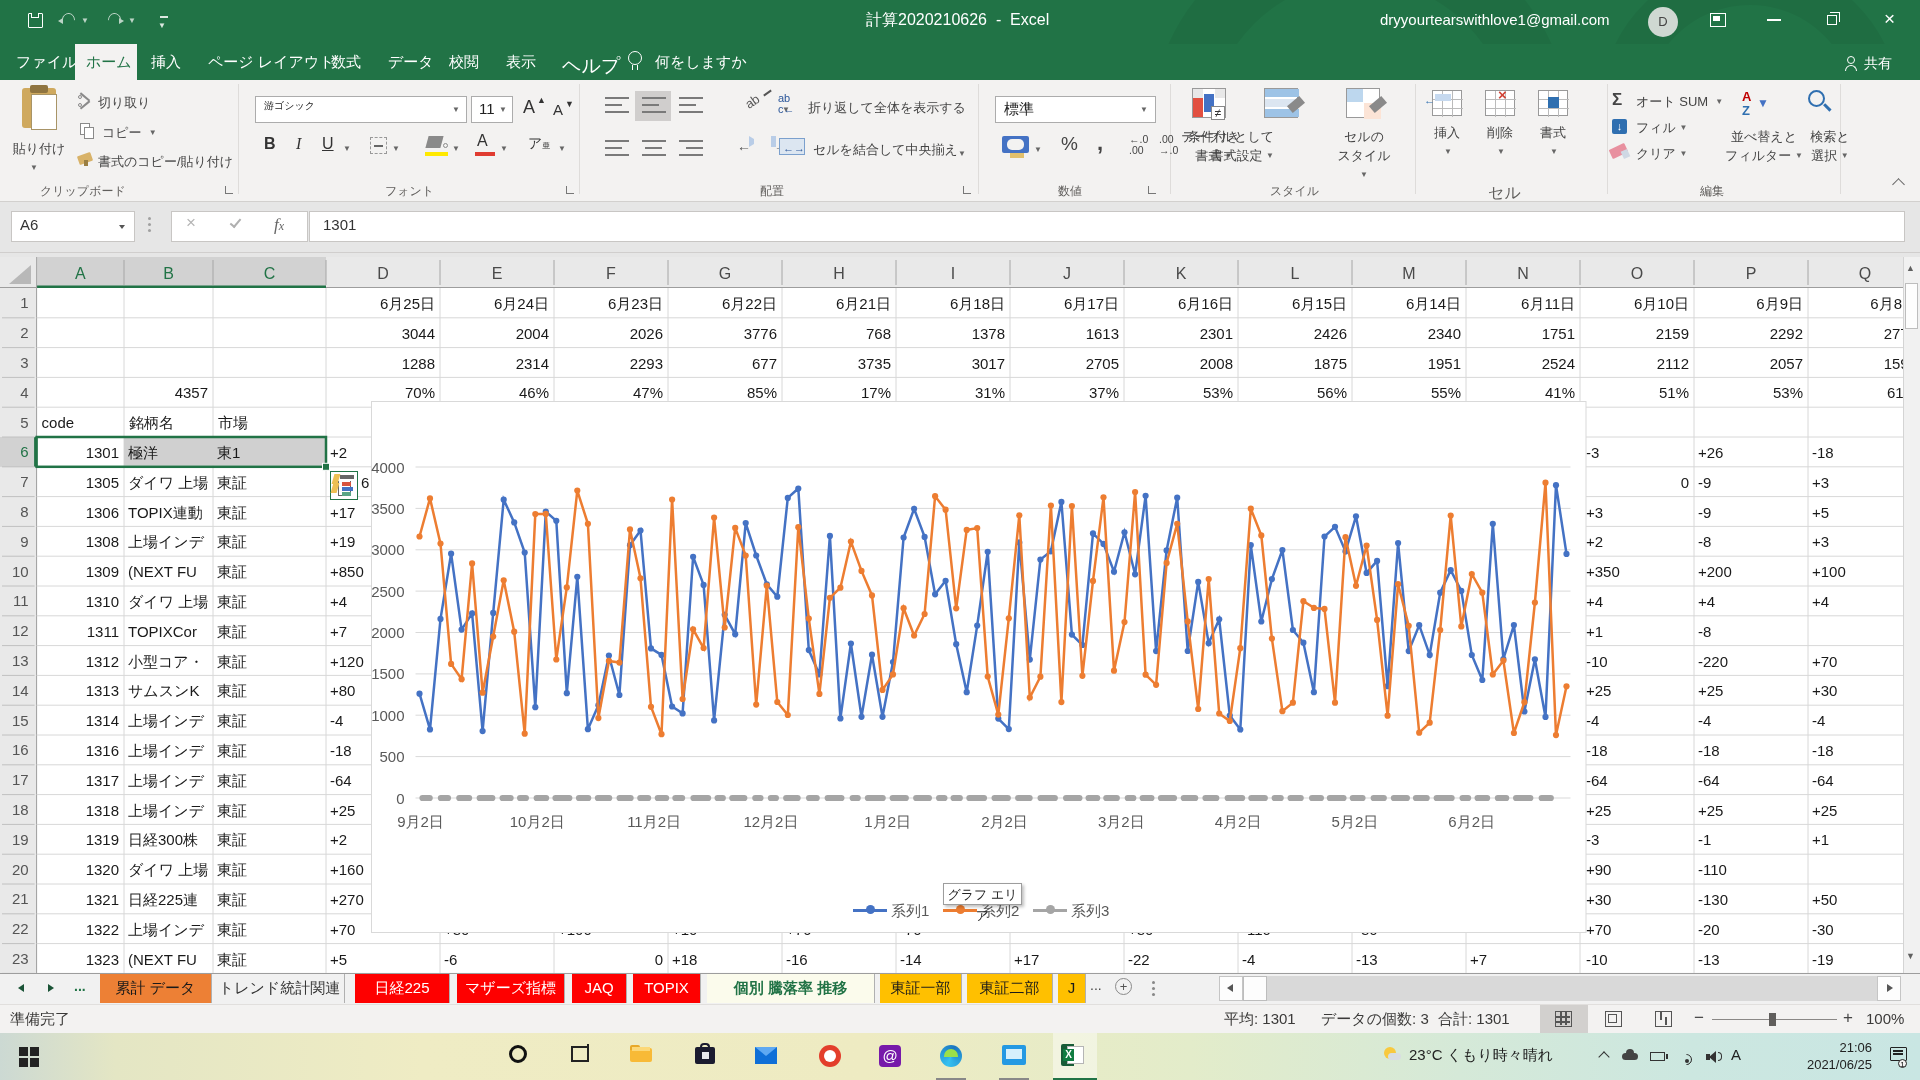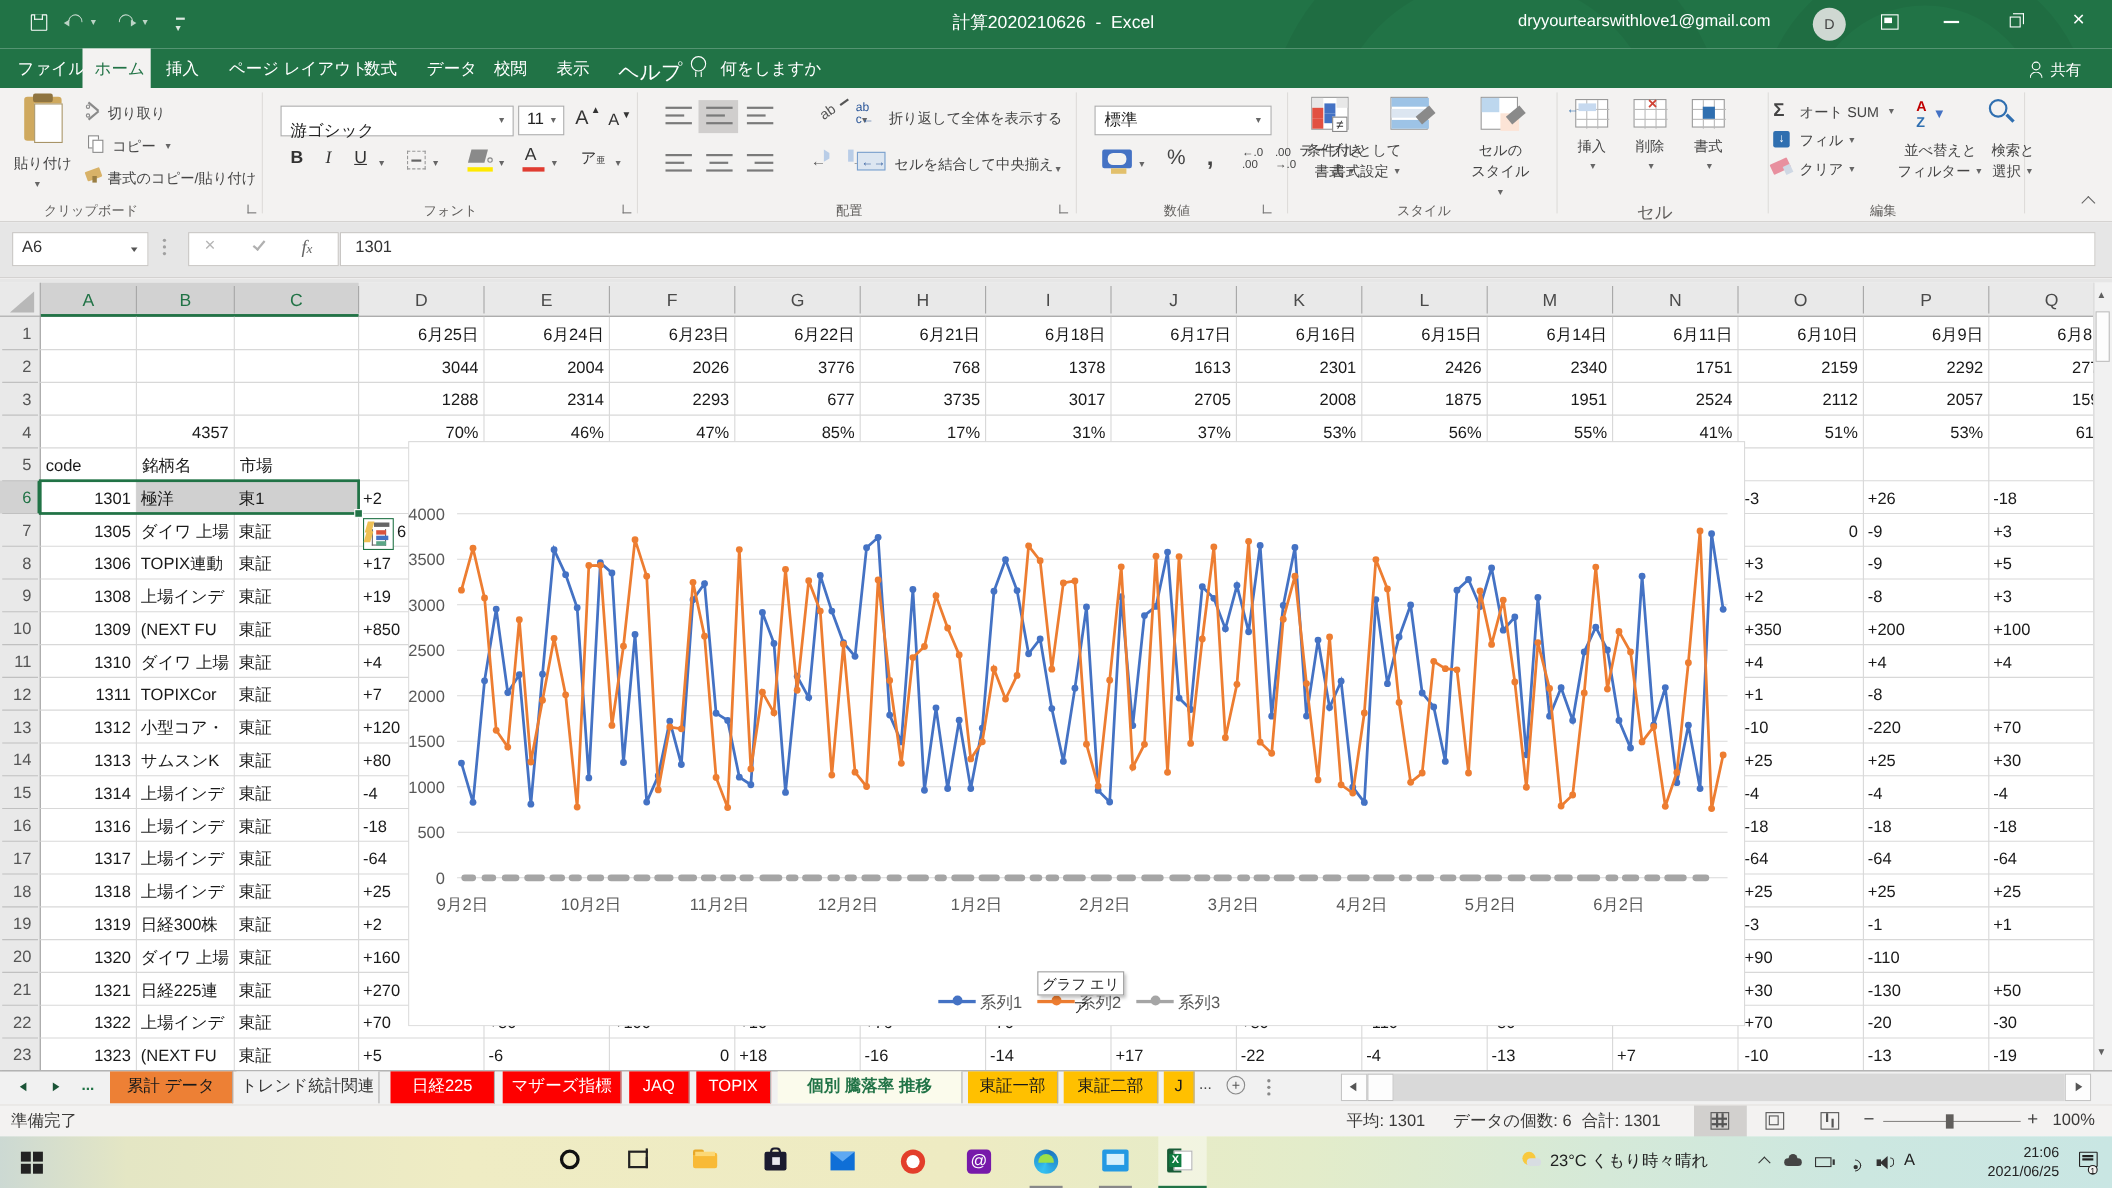--- a/index.html
+++ b/index.html
@@ -66,21 +66,21 @@
     </div>
     <div class="ab" style="left:98px;top:14px">切り取り</div>
     <div class="ab" style="left:80px;top:43px;width:10px;height:12px;border:1.2px solid #8a8a8a;background:#fff"></div>
     <div class="ab" style="left:84px;top:47px;width:10px;height:12px;border:1.2px solid #8a8a8a;background:#fff"></div>
     <div class="ab" style="left:102px;top:44px">コピー&nbsp;&nbsp;<span style="color:#666;font-size:8px;vertical-align:2px">▼</span></div>
     <div class="ab" style="left:78px;top:74px;width:14px;height:9px;background:#d8b268;transform:rotate(-20deg);border-radius:1px"></div>
     <div class="ab" style="left:84px;top:80px;width:4px;height:6px;background:#9a7e42"></div>
     <div class="ab" style="left:98px;top:73px">書式のコピー/貼り付け</div>
     <div class="ab" style="left:40px;top:103px;width:130px;font-size:12px;color:#605e5c">クリップボード</div>
     <div class="ab" style="left:225px;top:106px;width:8px;height:8px;border-left:1.2px solid #777;border-bottom:1.2px solid #777"></div>
-    <div class="ab" style="left:255px;top:16px;width:212px;height:27px;background:#fff;border:1px solid #acacac;padding:13px 8px;font-size:15px;color:#222">游ゴシック</div>
+    <div class="ab" style="left:255px;top:16px;width:212px;height:27px;background:#fff;border:1px solid #acacac;padding:2px 8px;font-size:10px;color:#222">游ゴシック</div>
     <div class="ab" style="left:452px;top:22px"><span style="color:#666;font-size:8px;vertical-align:2px">▼</span></div>
     <div class="ab" style="left:471px;top:16px;width:42px;height:27px;background:#fff;border:1px solid #acacac;padding:3px 7px;font-size:15px;color:#222">11</div>
     <div class="ab" style="left:499px;top:22px"><span style="color:#666;font-size:8px;vertical-align:2px">▼</span></div>
     <div class="ab" style="left:523px;top:17px;font-size:18px;color:#333">A</div>
     <div class="ab" style="left:537px;top:15px;font-size:9px;color:#333">▲</div>
     <div class="ab" style="left:553px;top:21px;font-size:15px;color:#333">A</div>
     <div class="ab" style="left:565px;top:19px;font-size:9px;color:#333">▼</div>
     <div class="ab" style="left:264px;top:55px;font-size:16px;font-weight:bold;color:#333">B</div>
     <div class="ab" style="left:296px;top:55px;font-size:16px;font-style:italic;font-family:'Liberation Serif',serif;color:#333">I</div>
     <div class="ab" style="left:322px;top:55px;font-size:16px;text-decoration:underline;color:#333">U</div>
@@ -868,21 +868,21 @@
       <div class="ab" style="left:8px;top:8px;width:0;height:0;border-top:4.5px solid transparent;border-bottom:4.5px solid transparent;border-right:6px solid #555"></div>
       <div class="ab" style="left:24px;top:0;width:24px;height:25px;background:#fdfdfd;border:1px solid #bdbdbd"></div>
       <div class="ab" style="left:48px;top:0;width:610px;height:25px;background:#d9d9d9"></div>
       <div class="ab" style="left:658px;top:0;width:24px;height:25px;background:#fdfdfd;border:1px solid #c5c5c5"></div>
       <div class="ab" style="left:668px;top:8px;width:0;height:0;border-top:4.5px solid transparent;border-bottom:4.5px solid transparent;border-left:6px solid #555"></div>
     </div>
   </div>
 <div class="ab" style="left:0;top:1004px;width:1920px;height:29px;background:#f3f2f1;border-top:1px solid #e1dfdd;font-size:15px;color:#3b3a39">
     <div class="ab" style="left:10px;top:5px">準備完了</div>
     <div class="ab" style="left:1224px;top:5px">平均: 1301</div>
-    <div class="ab" style="left:1321px;top:5px">データの個数: 6</div>
+    <div class="ab" style="left:1321px;top:5px">データの個数: 3</div>
     <div class="ab" style="left:1438px;top:5px">合計: 1301</div>
     <div class="ab" style="left:1540px;top:0;width:48px;height:29px;background:#d2d0ce"></div>
     <div class="ab" style="left:1555px;top:6px;width:17px;height:16px;border:1.6px solid #555">
       <div class="ab" style="left:0px;top:4px;width:14px;height:1.6px;background:#555"></div>
       <div class="ab" style="left:0px;top:9px;width:14px;height:1.6px;background:#555"></div>
       <div class="ab" style="left:4px;top:0px;width:1.6px;height:13px;background:#555"></div>
       <div class="ab" style="left:9px;top:0px;width:1.6px;height:13px;background:#555"></div>
     </div>
     <div class="ab" style="left:1605px;top:6px;width:17px;height:16px;border:1.6px solid #555">
       <div class="ab" style="left:2px;top:2px;width:9px;height:9px;border:1px solid #555"></div>

